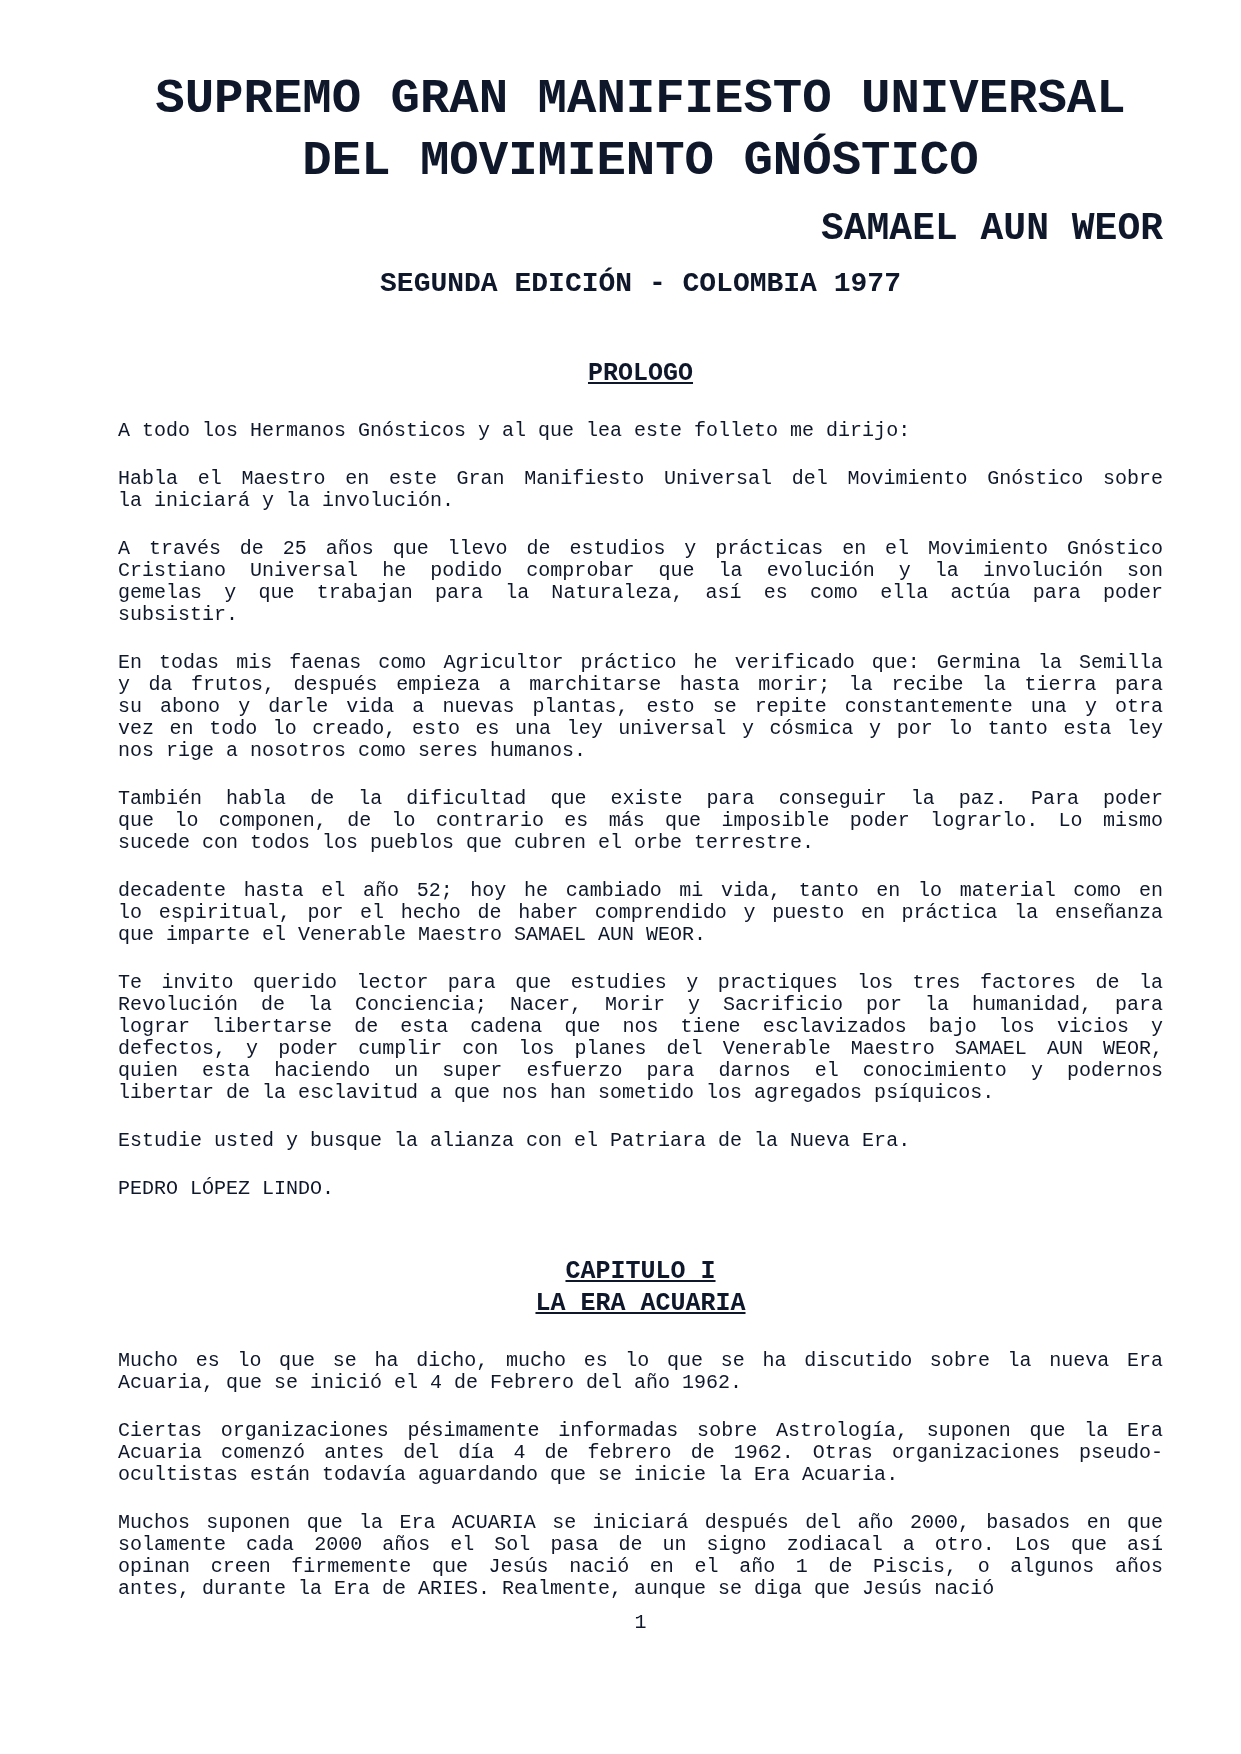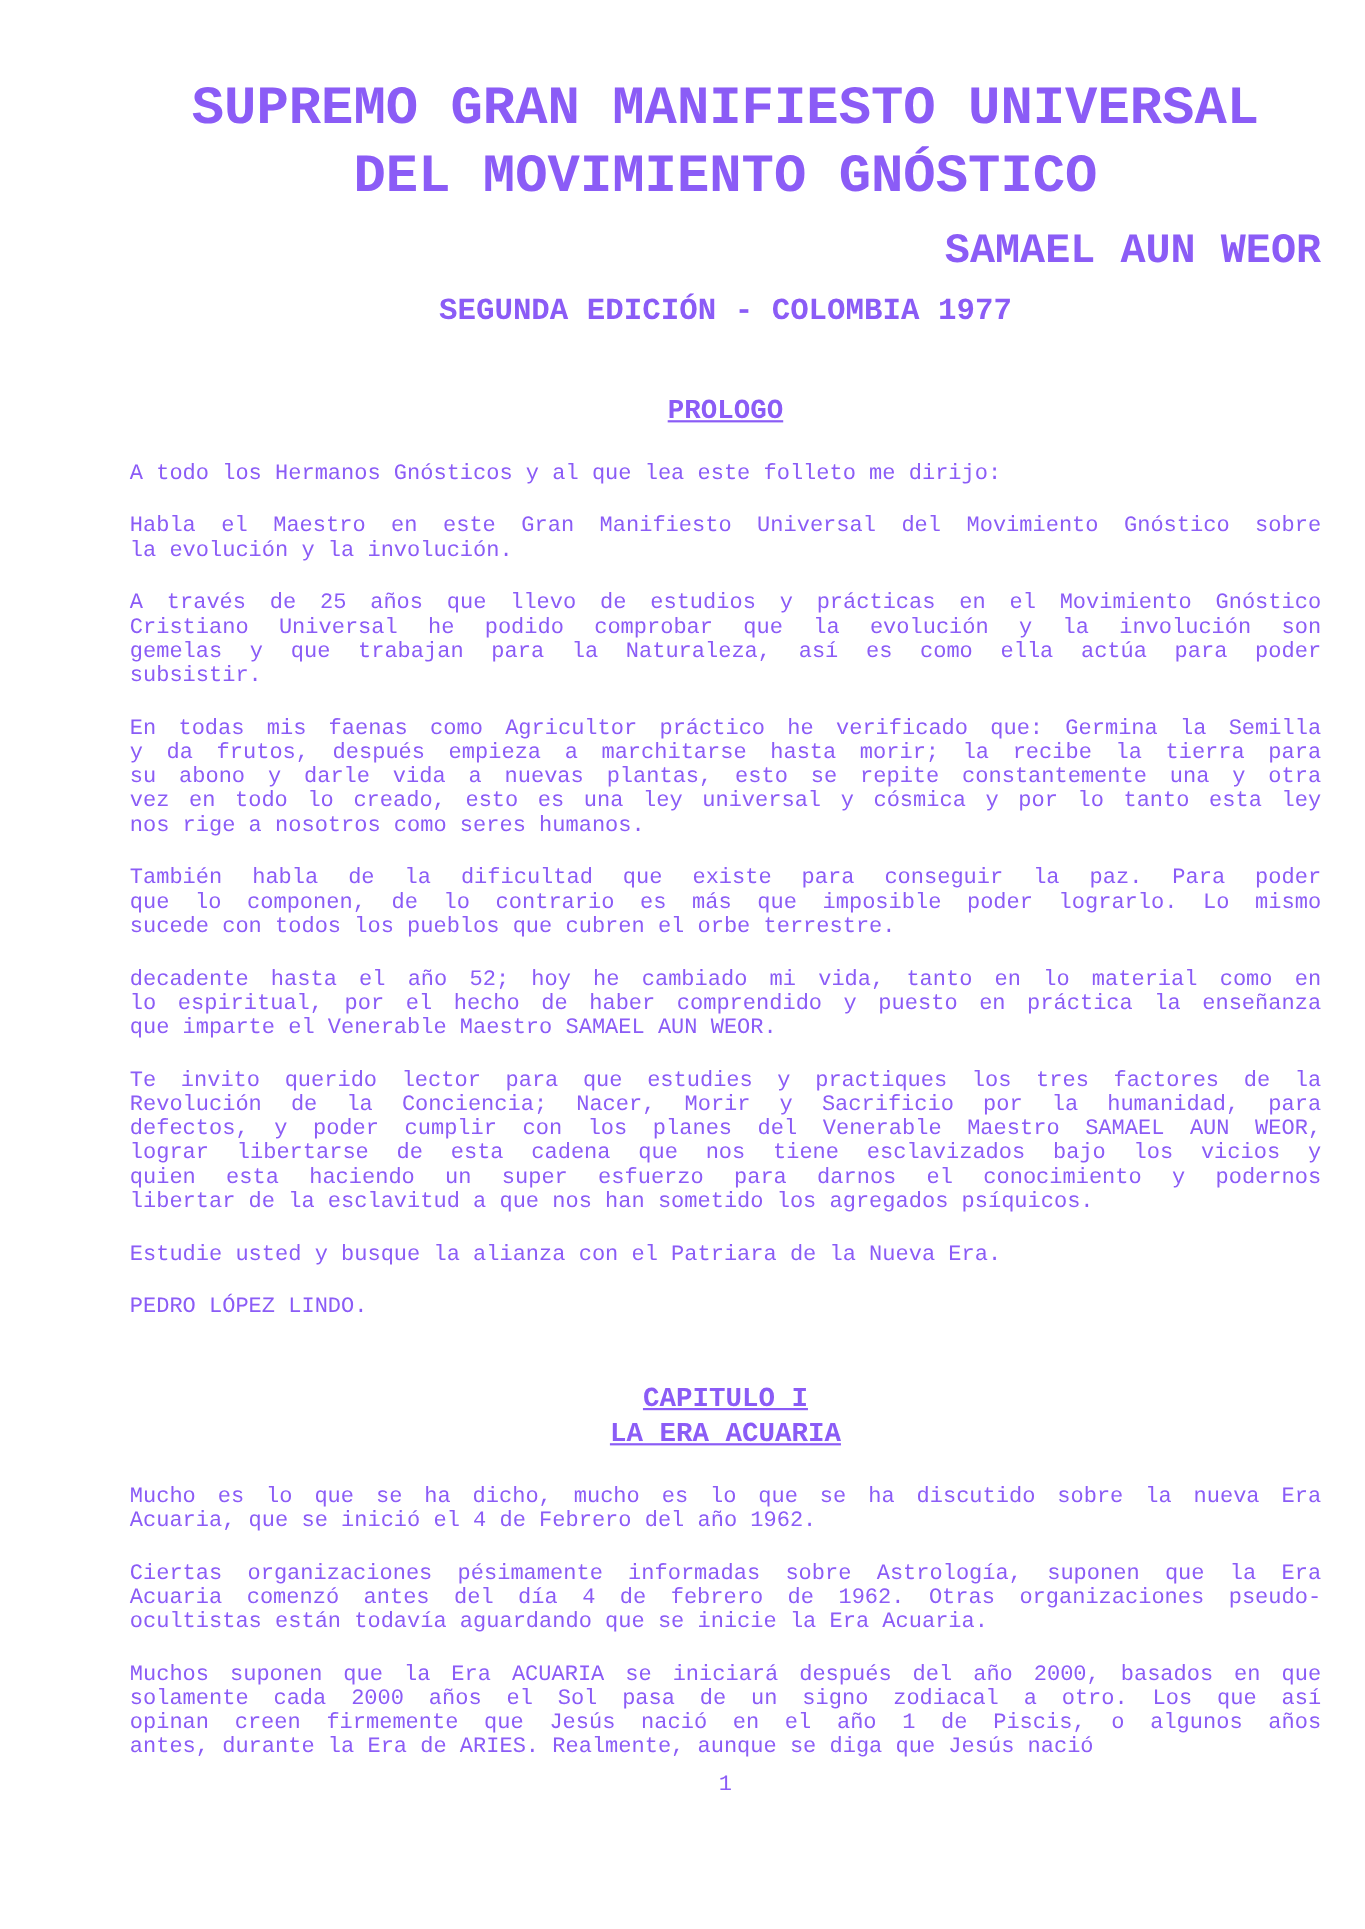--- a/index.html
+++ b/index.html
@@ -1,22 +1,22 @@
 <!DOCTYPE html>
 <html><head>
 <meta charset="utf-8">
 <style>
   html,body{margin:0;padding:0;background:#ffffff;}
   body{width:1241px;height:1754px;overflow:hidden;}
   .page{
     box-sizing:border-box;
     width:1241px;height:1614px;
-    padding:68px 40px 0 118px;
+    padding:68px 78px 0 118px;
     background:#ffffff;
-    color:#8b5cf6;
+    color:#0f172a;
     font-family:"Liberation Mono","DejaVu Sans Mono",monospace;
   }
   .title{font-size:49px;line-height:62px;font-weight:bold;text-align:center;}
   .author{font-size:38px;line-height:46px;font-weight:bold;text-align:right;margin-top:14px;}
   .edition{font-size:28px;line-height:36px;font-weight:bold;text-align:center;margin-top:14px;}
   .section-heading{font-size:25px;line-height:32px;font-weight:bold;text-align:center;margin-top:56px;text-decoration:underline;}
   .para{font-size:20px;line-height:22px;margin-top:26px;}
   .section-heading + .para{margin-top:30px;}
   .line{text-align:justify;text-align-last:justify;}
   .line.last{text-align-last:left;}
@@ -36,21 +36,21 @@
   <div id="doc-body">
       <div class="section">
         <div class="section-heading">
           <div>PROLOGO</div>
         </div>
         <div class="para">
           <div class="line last">A todo los Hermanos Gnósticos y al que lea este folleto me dirijo:</div>
         </div>
         <div class="para">
           <div class="line">Habla el Maestro en este Gran Manifiesto Universal del Movimiento Gnóstico sobre</div>
-          <div class="line last">la evolución y la involución.</div>
+          <div class="line last">la iniciará y la involución.</div>
         </div>
         <div class="para">
           <div class="line">A través de 25 años que llevo de estudios y prácticas en el Movimiento Gnóstico</div>
           <div class="line">Cristiano Universal he podido comprobar que la evolución y la involución son</div>
           <div class="line">gemelas y que trabajan para la Naturaleza, así es como ella actúa para poder</div>
           <div class="line last">subsistir.</div>
         </div>
         <div class="para">
           <div class="line">En todas mis faenas como Agricultor práctico he verificado que: Germina la Semilla</div>
           <div class="line">y da frutos, después empieza a marchitarse hasta morir; la recibe la tierra para</div>
@@ -64,22 +64,22 @@
           <div class="line last">sucede con todos los pueblos que cubren el orbe terrestre.</div>
         </div>
         <div class="para">
           <div class="line">decadente hasta el año 52; hoy he cambiado mi vida, tanto en lo material como en</div>
           <div class="line">lo espiritual, por el hecho de haber comprendido y puesto en práctica la enseñanza</div>
           <div class="line last">que imparte el Venerable Maestro SAMAEL AUN WEOR.</div>
         </div>
         <div class="para">
           <div class="line">Te invito querido lector para que estudies y practiques los tres factores de la</div>
           <div class="line">Revolución de la Conciencia; Nacer, Morir y Sacrificio por la humanidad, para</div>
+          <div class="line">lograr libertarse de esta cadena que nos tiene esclavizados bajo los vicios y</div>
           <div class="line">defectos, y poder cumplir con los planes del Venerable Maestro SAMAEL AUN WEOR,</div>
-          <div class="line">lograr libertarse de esta cadena que nos tiene esclavizados bajo los vicios y</div>
           <div class="line">quien esta haciendo un super esfuerzo para darnos el conocimiento y podernos</div>
           <div class="line last">libertar de la esclavitud a que nos han sometido los agregados psíquicos.</div>
         </div>
         <div class="para">
           <div class="line last">Estudie usted y busque la alianza con el Patriara de la Nueva Era.</div>
         </div>
         <div class="para">
           <div class="line last">PEDRO LÓPEZ LINDO.</div>
         </div>
       </div>

